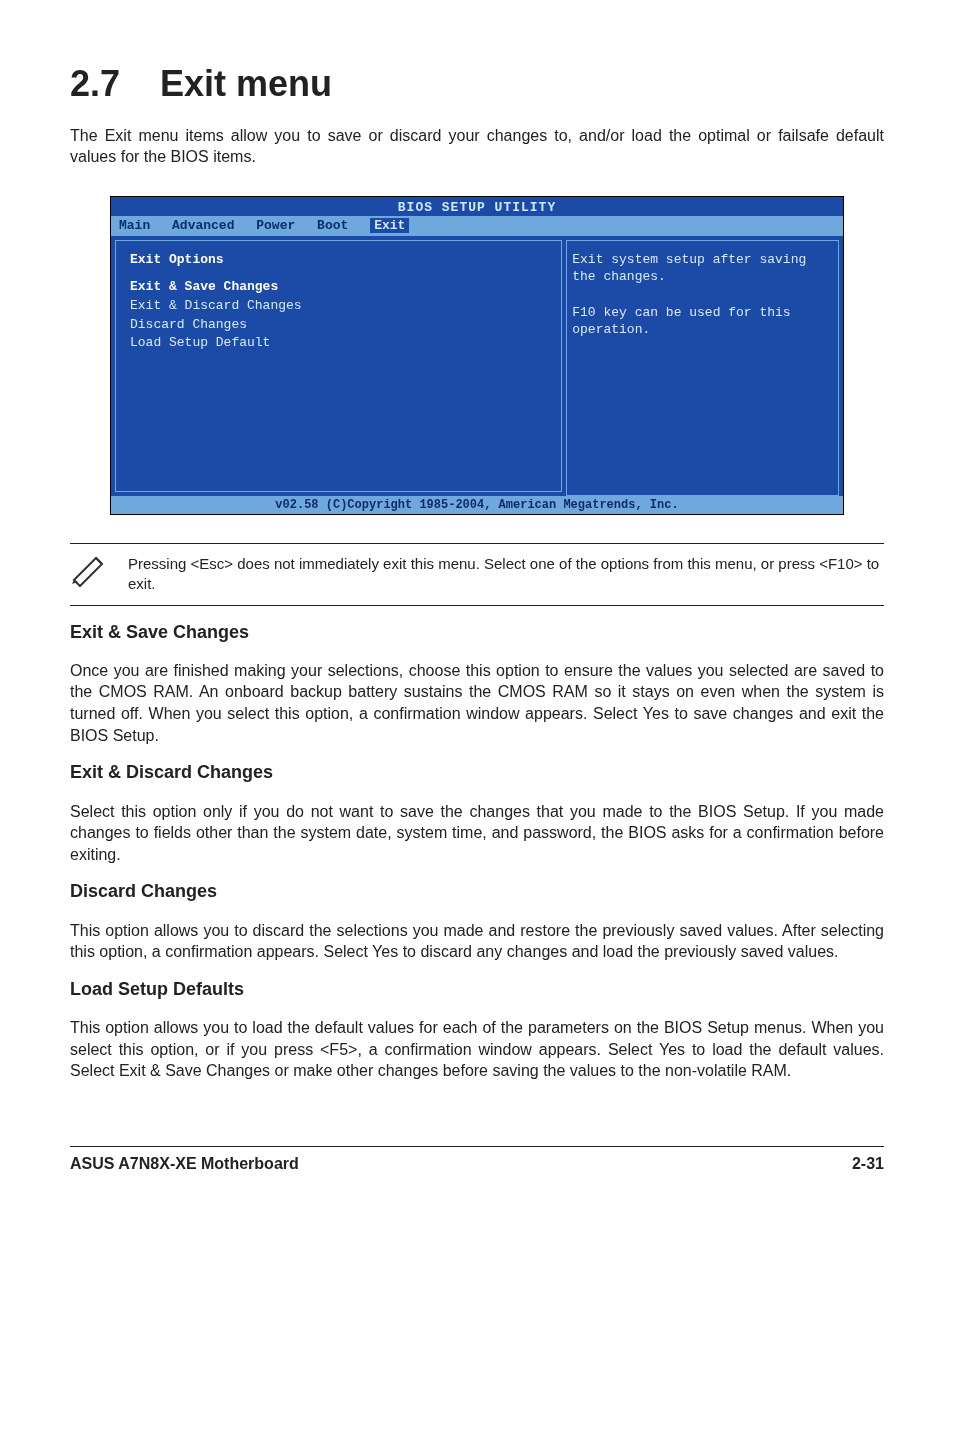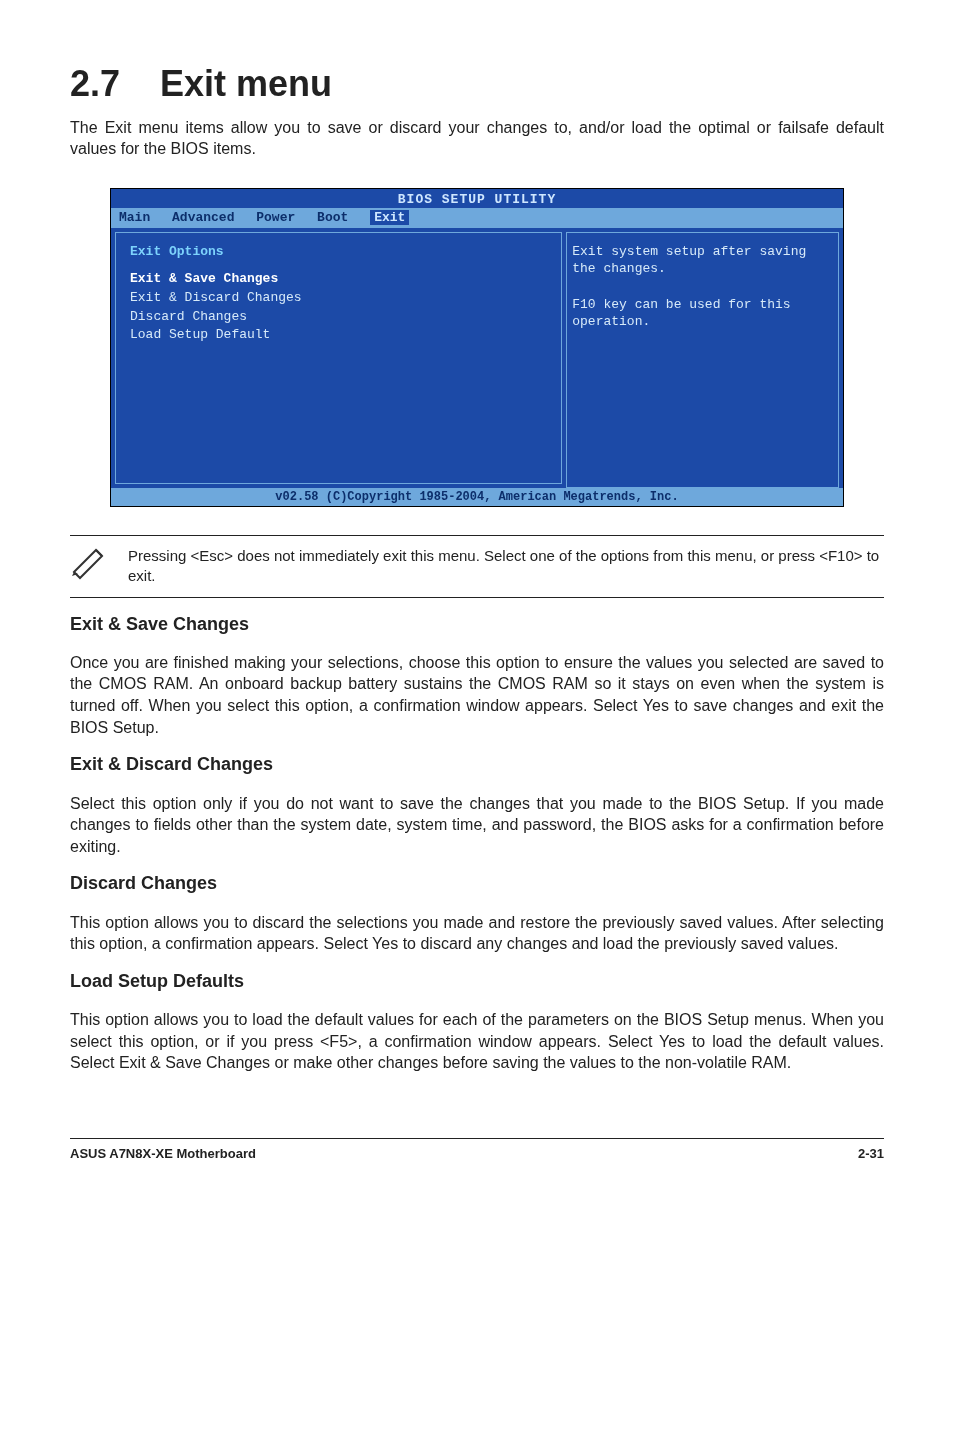--- a/index.html
+++ b/index.html
@@ -8,21 +8,21 @@
     padding: 60px 70px 40px 70px;
     background: #fff;
     color: #222;
     width: 954px;
     box-sizing: border-box;
     line-height: 1.35;
   }
   .section-title {
     font-size: 36px;
     font-weight: bold;
-    margin: 0 0 8px 0;
+    margin: 0 0 16px 0;
   }
   .intro {
     font-size: 16px;
     margin: 0 0 28px 0;
     text-align: justify;
   }
   .bios-window {
     margin: 0 40px 28px 40px;
     border: 1px solid #000;
     background: #1c4aa7;
@@ -62,21 +62,21 @@
   }
   .bios-right {
     flex: 1;
     border: 1px solid #6ea8dc;
     margin: 4px 4px 0 2px;
     padding: 10px 5px;
     display: flex;
     flex-direction: row;
     justify-content: space-between;
   }
-  .bios-left .category { color: #7dd3fc; margin-bottom: 10px; font-weight: bold; }
+  .bios-left .category { color: #ffffff; margin-bottom: 10px; font-weight: bold; }
   .bios-left .item { color: #d7eaf9; margin: 1px 0; }
   .bios-left .selected { color: #ffffff; font-weight: bold; }
   .bios-help-top { color: #d7eaf9; }
   .bios-help-keys { color: #d7eaf9; margin-top: 40px; }
   .bios-help-keys div { white-space: pre; }
   .bios-footer {
     background: #6ea8dc;
     color: #0c2e6b;
     text-align: center;
     padding: 1px 0;
@@ -103,21 +103,21 @@
     font-size: 16px;
     margin: 16px 0 8px 0;
     text-align: justify;
   }
   .footer-bar {
     border-top: 1px solid #222;
     margin-top: 64px;
     padding-top: 6px;
     display: flex;
     justify-content: space-between;
-    font-size: 13px;
+    font-size: 16px;
     font-weight: bold;
     text-align: center;
   }
 </style>
 </head>
 <body>
 
 <h1 class="section-title">
   <span>2.7</span>&nbsp;&nbsp;&nbsp;
   <span>Exit menu</span>

